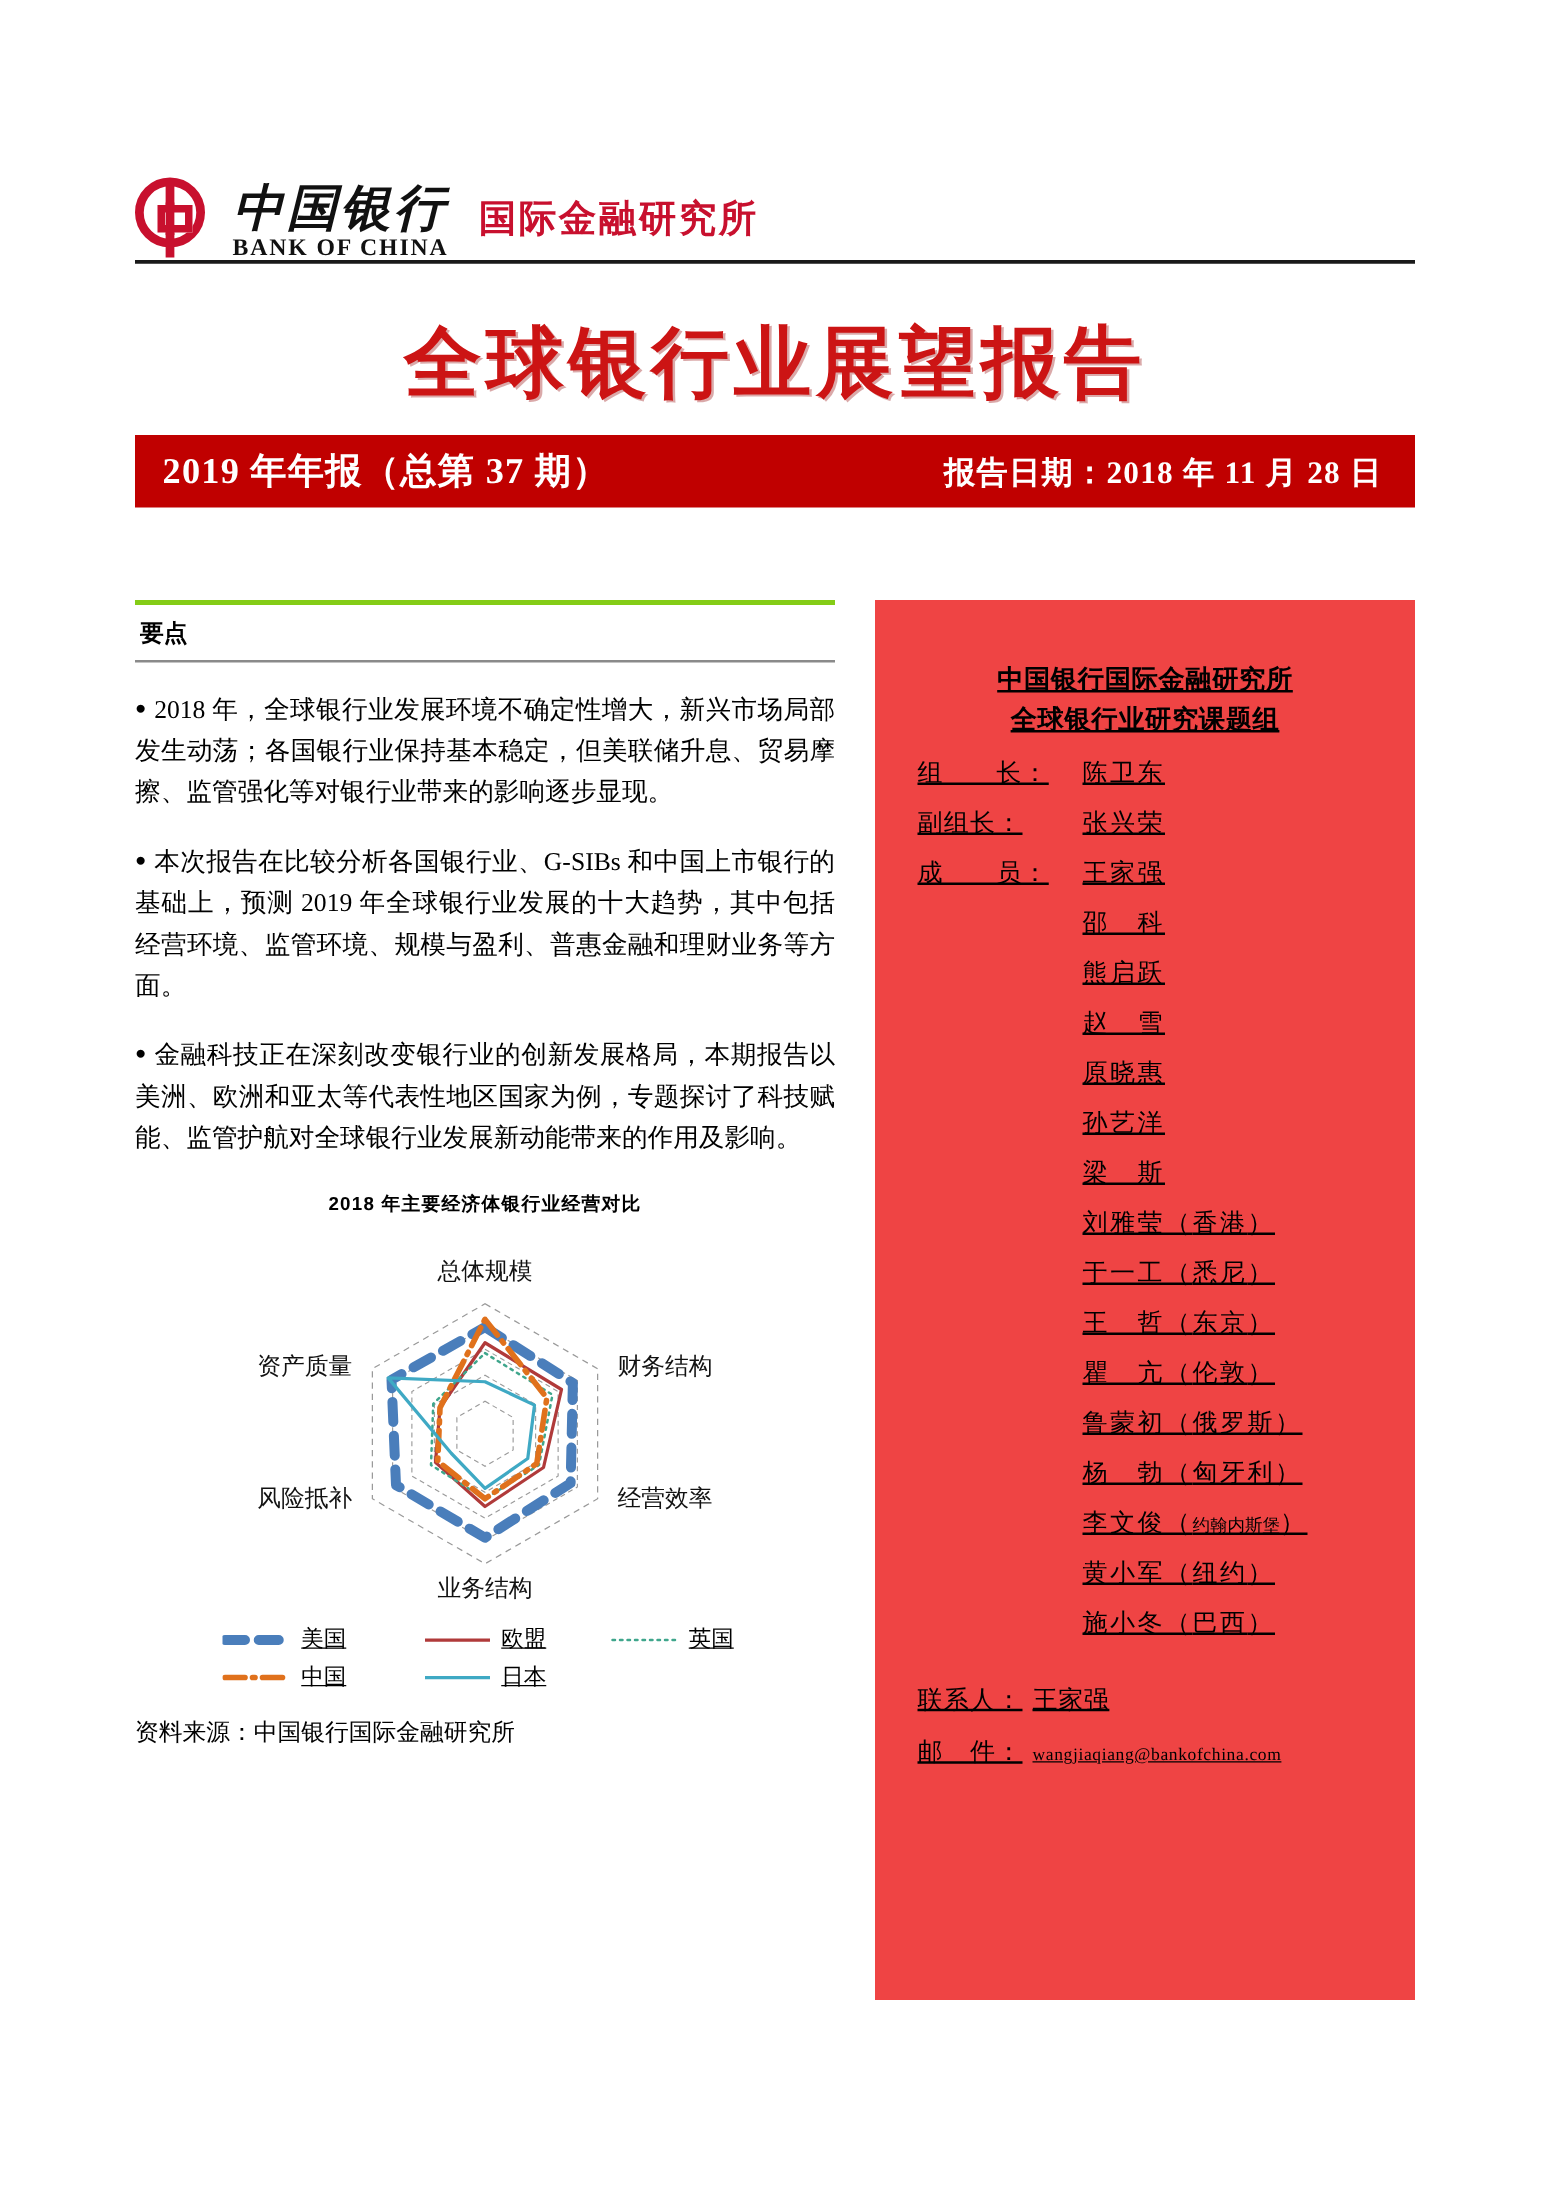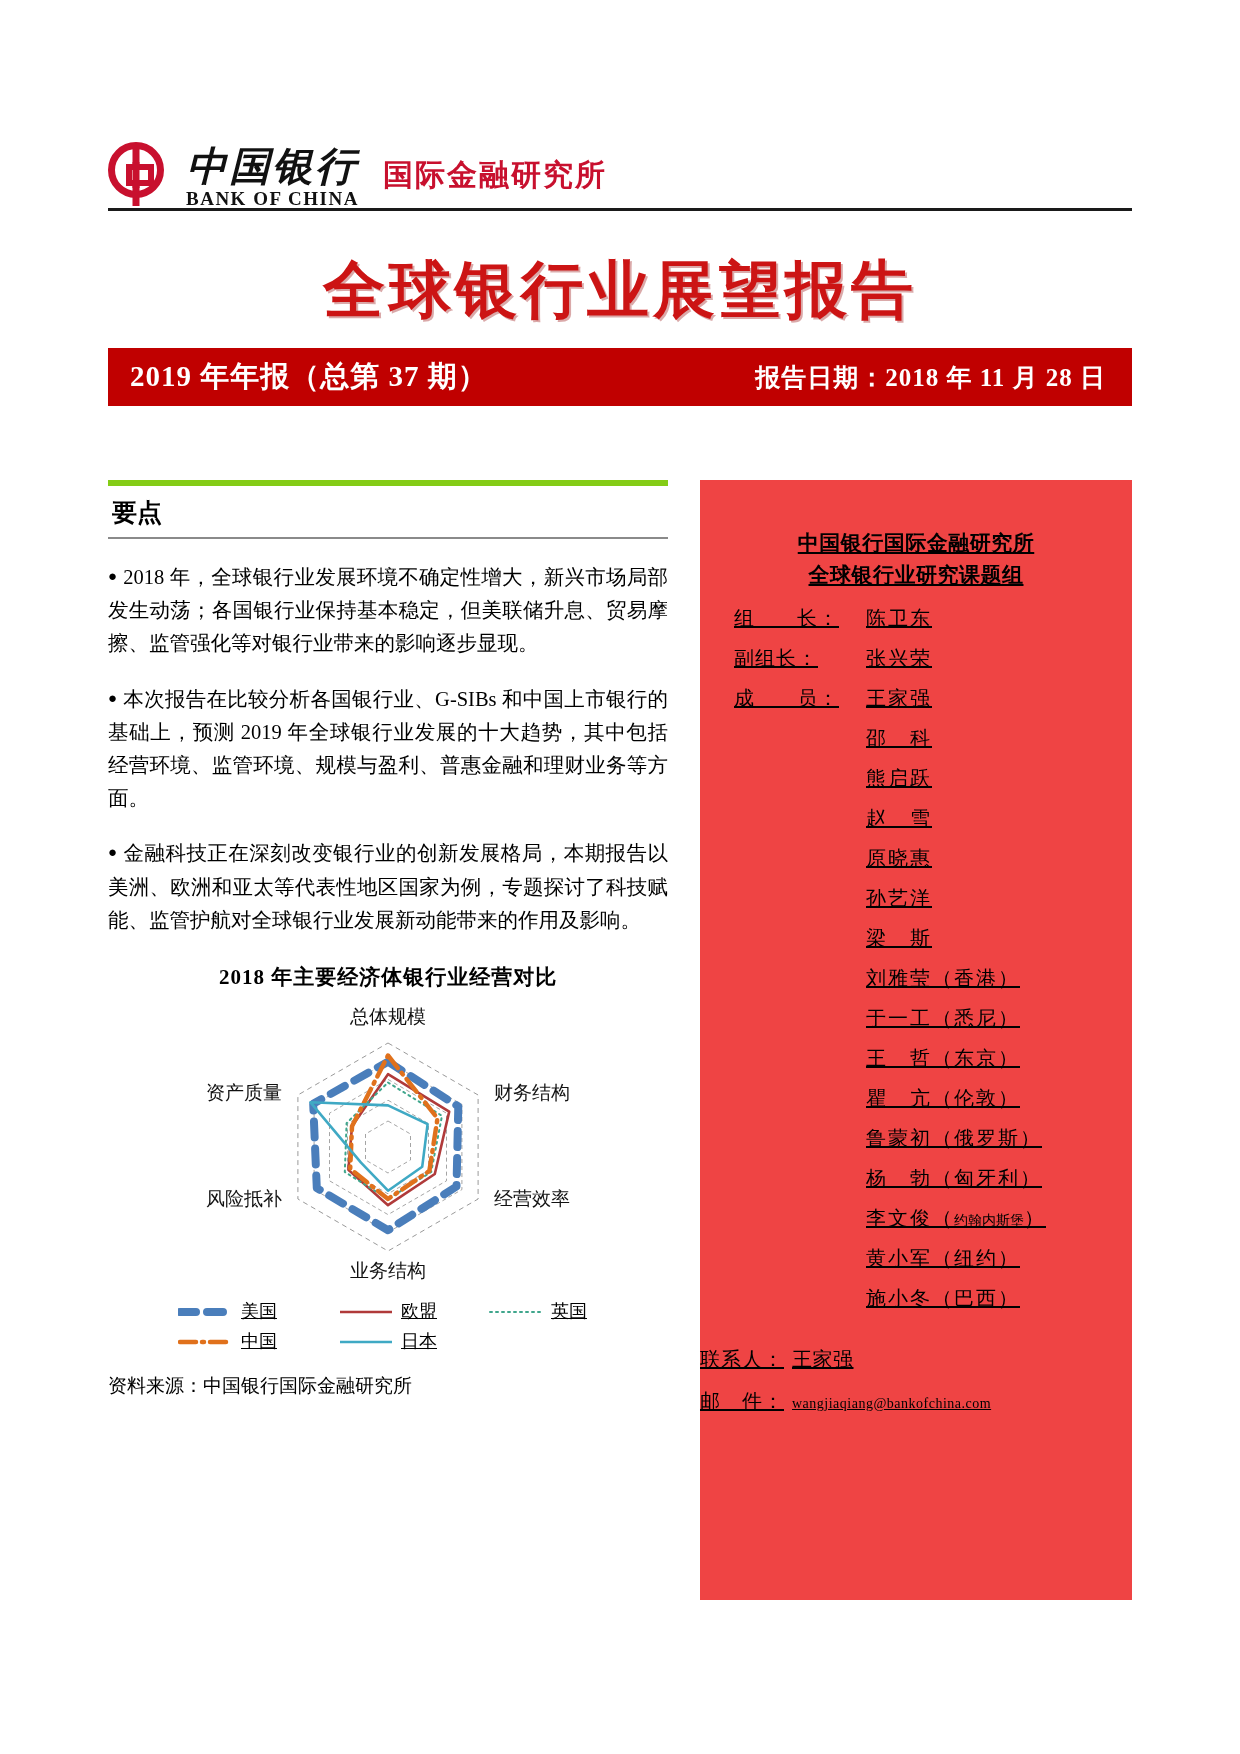--- a/index.html
+++ b/index.html
@@ -154,24 +154,24 @@
   }
 
   
   .left-col {
     position: absolute;
     left: 108px;
     top: 480px;
     width: 560px;
   }
   .highlights-head {
-    border-top: 6px solid #84cc16;
+    border-top: 4px solid #84cc16;
     border-bottom: 2px solid #8a8a8a;
     padding: 10px 4px 8px 4px;
-    font-size: 25px;
+    font-size: 19px;
     font-weight: bold;
     font-family: "DejaVu Sans", "Liberation Sans", sans-serif;
   }
   .bullet-p {
     margin-top: 22px;
     font-size: 20.5px;
     line-height: 1.62;
     text-align: justify;
     text-justify: inter-ideograph;
   }
@@ -181,25 +181,25 @@
     margin-right: 6px;
   }
 
   
   .chart-block {
     margin-top: 26px;
     width: 560px;
   }
   .chart-title {
     text-align: center;
-    font-size: 21px;
-    font-weight: bold;
-    font-family: Liberation Serif, serif;
+    font-size: 15px;
+    font-weight: bold;
+    font-family: Liberation Sans, sans-serif;
     letter-spacing: 1px;
-    margin-bottom: 6px;
+    margin-bottom: 24px;
   }
   .chart-svg-wrap {
     width: 560px;
     height: 300px;
     position: relative;
   }
   .legend {
     width: 500px;
     margin: 2px auto 0 auto;
     position: relative;
@@ -267,20 +267,21 @@
     margin-left: 132px;
     font-size: 20px;
     letter-spacing: 2px;
   }
   .member-row .loc-small {
     font-size: 14px;
     letter-spacing: 0;
   }
   .contact {
     margin-top: 34px;
+    padding-left: 34px;
   }
   .contact-row {
     display: flex;
     align-items: baseline;
     margin-bottom: 15px;
     font-size: 20px;
   }
   .contact-label {
     width: 92px;
     flex: 0 0 auto;

